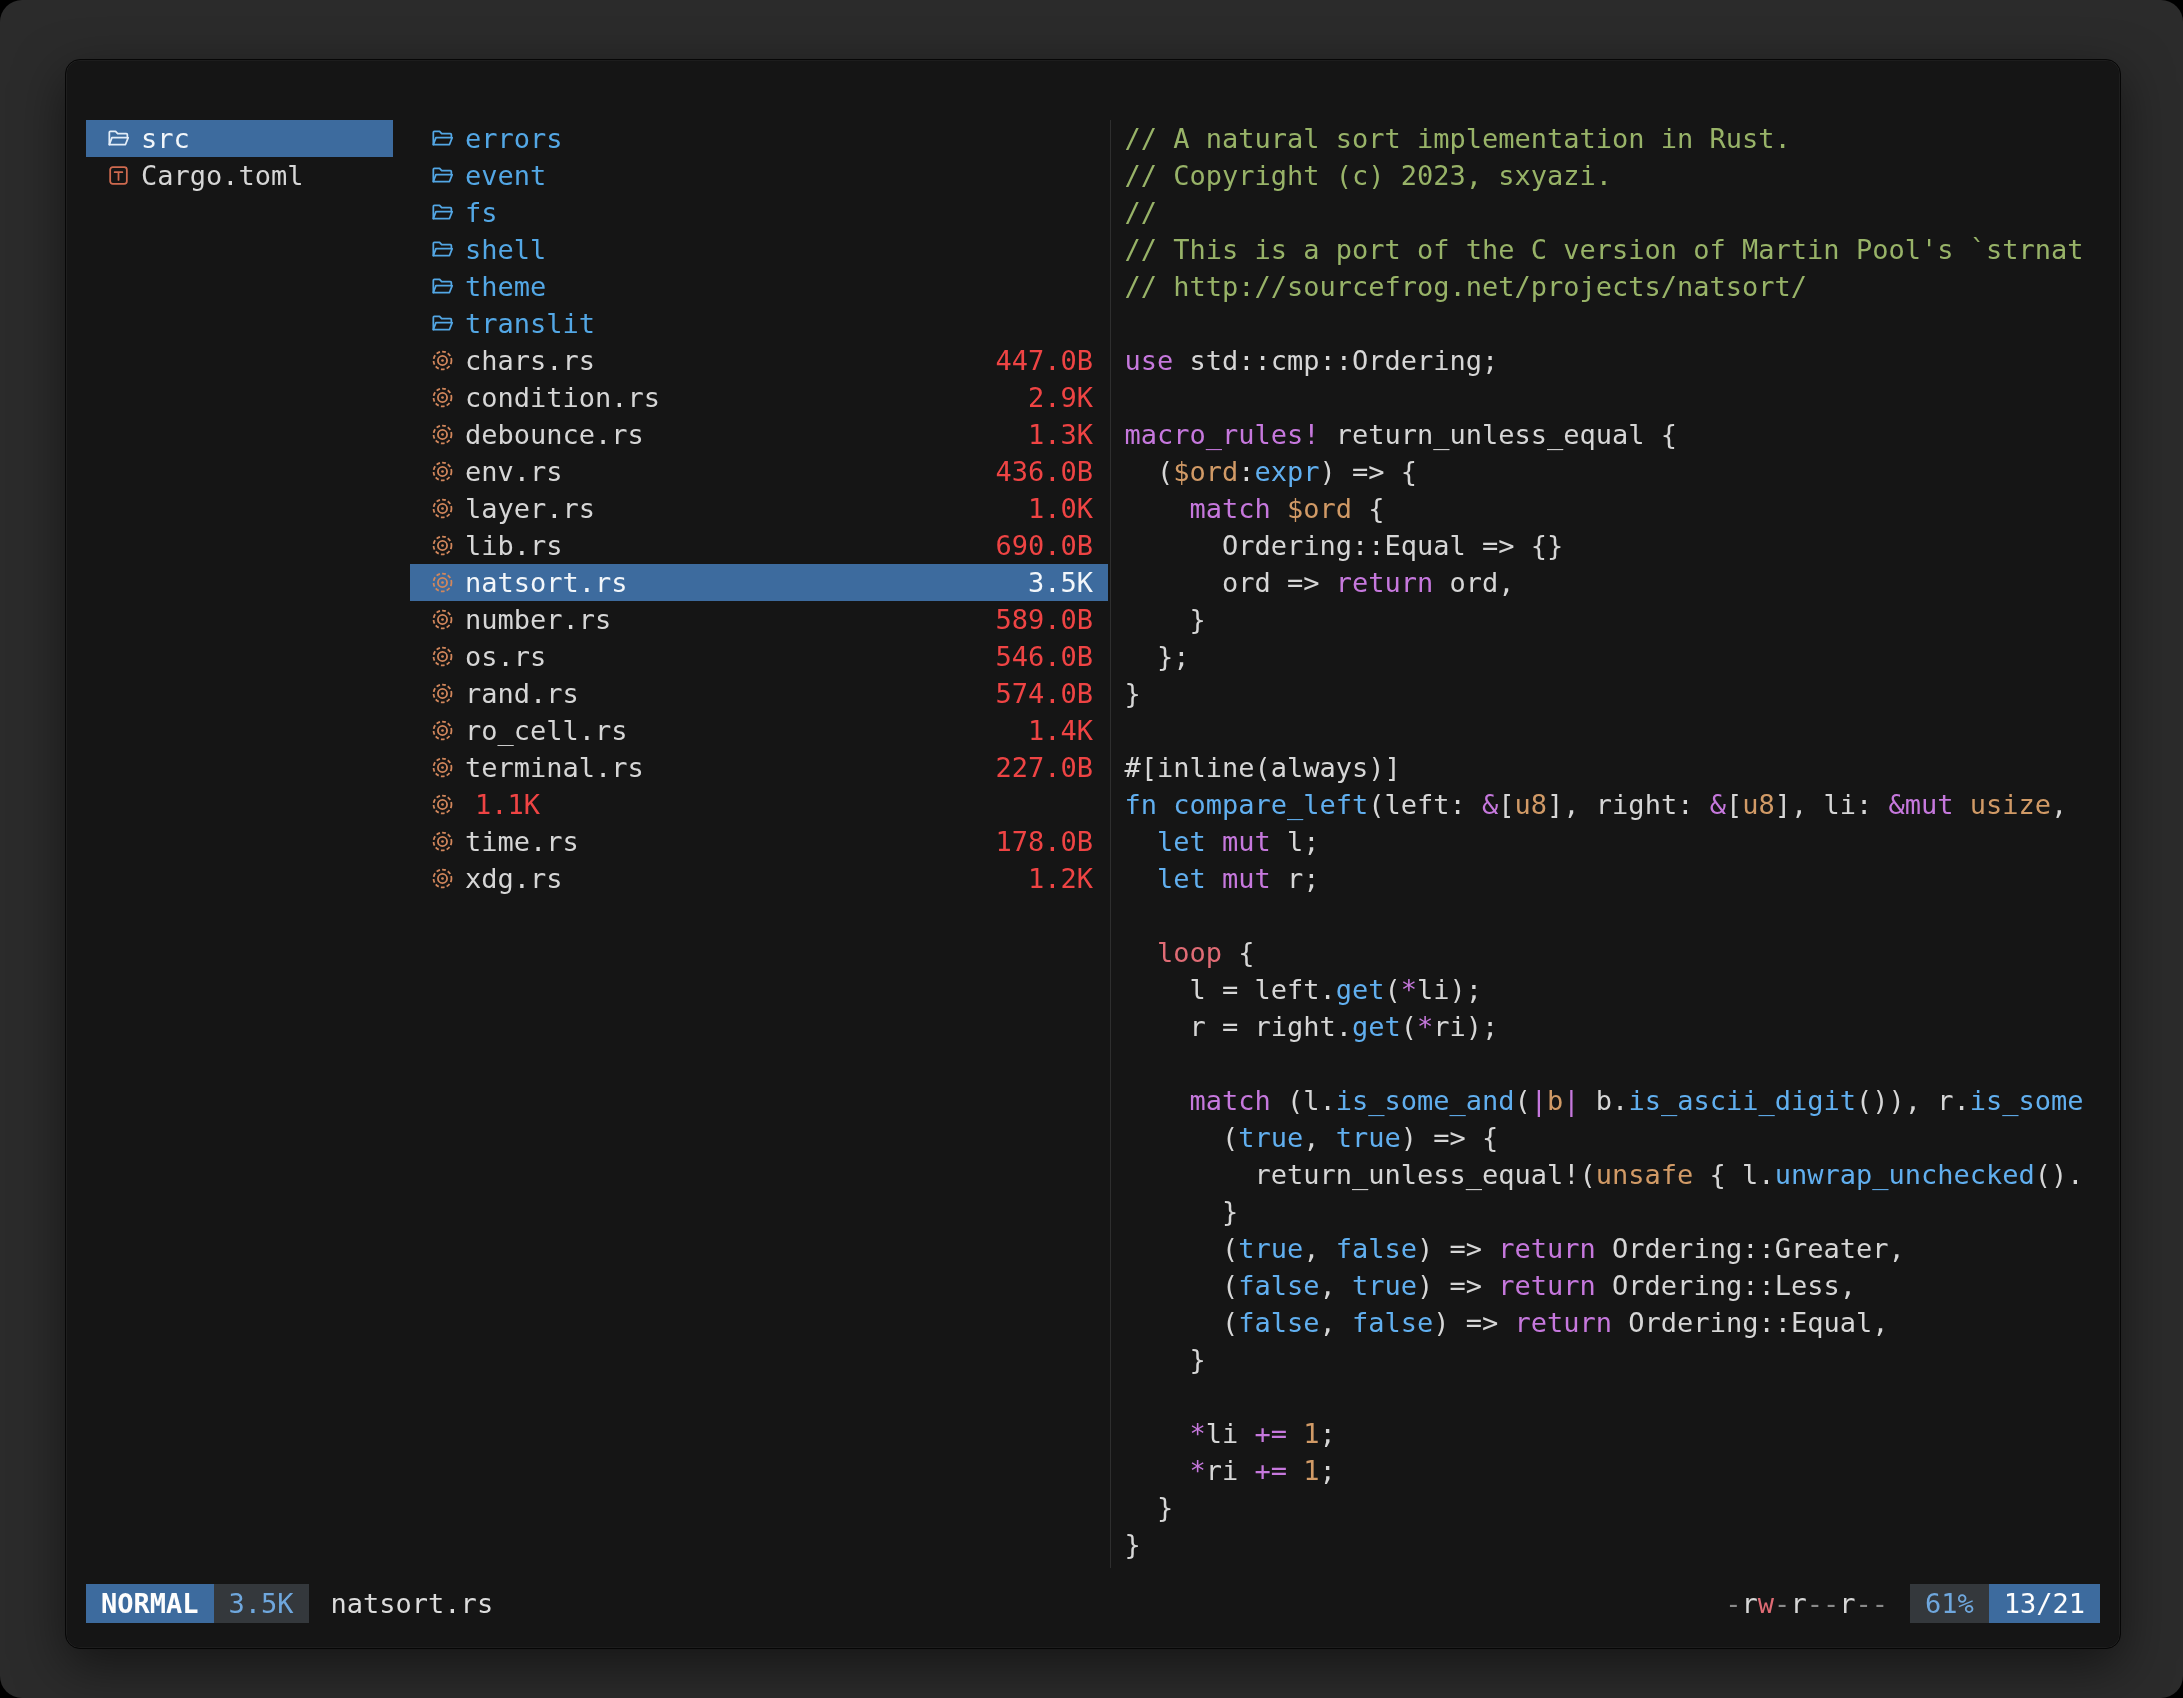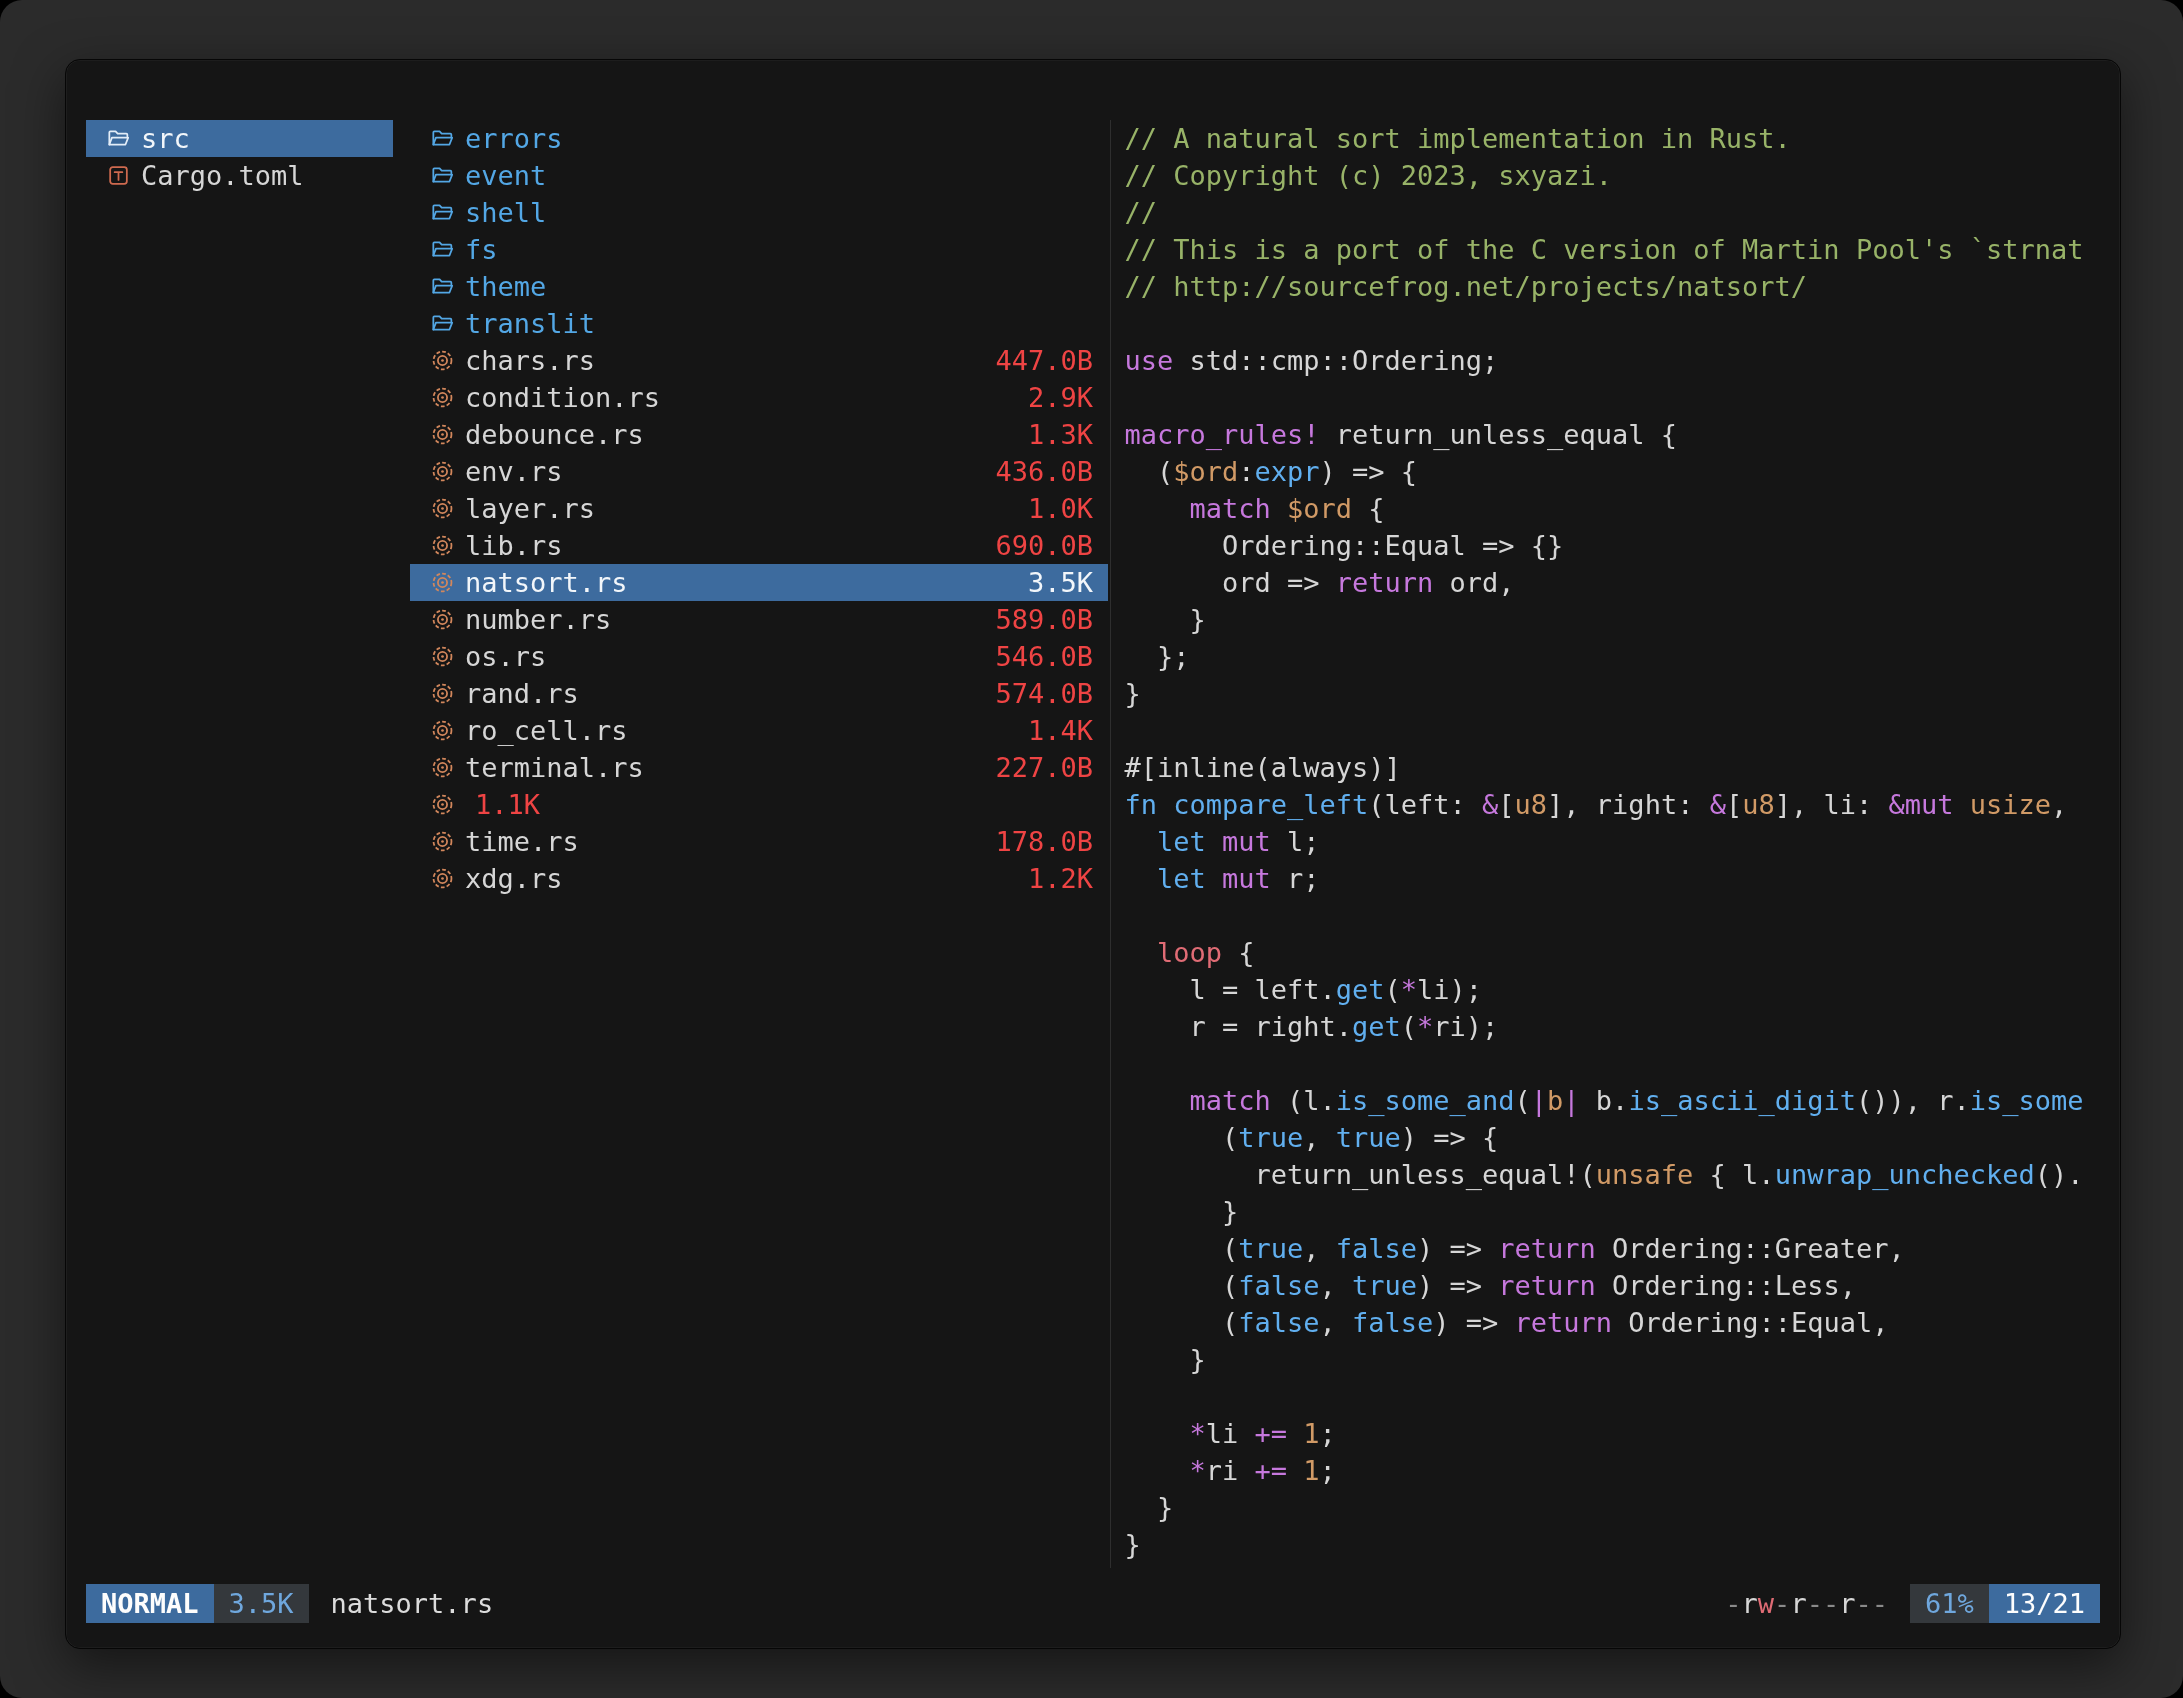--- a/index.html
+++ b/index.html
@@ -93,31 +93,31 @@
             <span class="fname dirname">event</span>
             <span class="fsize"></span>
           </div>
           <div class="row">
             <span class="icon icon-dir">
               <svg viewBox="0 0 24 24" fill="none">
                 <path d="M3.2 17.8V6.2c0-.6.4-1 1-1h5l2 2.2h8.3c.6 0 1 .4 1 1v1.4" stroke="currentColor" stroke-width="1.7" stroke-linecap="round" stroke-linejoin="round"></path>
                 <path d="M3.2 17.8l2.5-6.6h15.6l-2.6 6.6z" stroke="currentColor" stroke-width="1.7" stroke-linejoin="round"></path>
               </svg>
             </span>
+            <span class="fname dirname">fs</span>
+            <span class="fsize"></span>
+          </div>
+          <div class="row">
+            <span class="icon icon-dir">
+              <svg viewBox="0 0 24 24" fill="none">
+                <path d="M3.2 17.8V6.2c0-.6.4-1 1-1h5l2 2.2h8.3c.6 0 1 .4 1 1v1.4" stroke="currentColor" stroke-width="1.7" stroke-linecap="round" stroke-linejoin="round"></path>
+                <path d="M3.2 17.8l2.5-6.6h15.6l-2.6 6.6z" stroke="currentColor" stroke-width="1.7" stroke-linejoin="round"></path>
+              </svg>
+            </span>
             <span class="fname dirname">shell</span>
-            <span class="fsize"></span>
-          </div>
-          <div class="row">
-            <span class="icon icon-dir">
-              <svg viewBox="0 0 24 24" fill="none">
-                <path d="M3.2 17.8V6.2c0-.6.4-1 1-1h5l2 2.2h8.3c.6 0 1 .4 1 1v1.4" stroke="currentColor" stroke-width="1.7" stroke-linecap="round" stroke-linejoin="round"></path>
-                <path d="M3.2 17.8l2.5-6.6h15.6l-2.6 6.6z" stroke="currentColor" stroke-width="1.7" stroke-linejoin="round"></path>
-              </svg>
-            </span>
-            <span class="fname dirname">fs</span>
             <span class="fsize"></span>
           </div>
           <div class="row">
             <span class="icon icon-dir">
               <svg viewBox="0 0 24 24" fill="none">
                 <path d="M3.2 17.8V6.2c0-.6.4-1 1-1h5l2 2.2h8.3c.6 0 1 .4 1 1v1.4" stroke="currentColor" stroke-width="1.7" stroke-linecap="round" stroke-linejoin="round"></path>
                 <path d="M3.2 17.8l2.5-6.6h15.6l-2.6 6.6z" stroke="currentColor" stroke-width="1.7" stroke-linejoin="round"></path>
               </svg>
             </span>
             <span class="fname dirname">theme</span>

